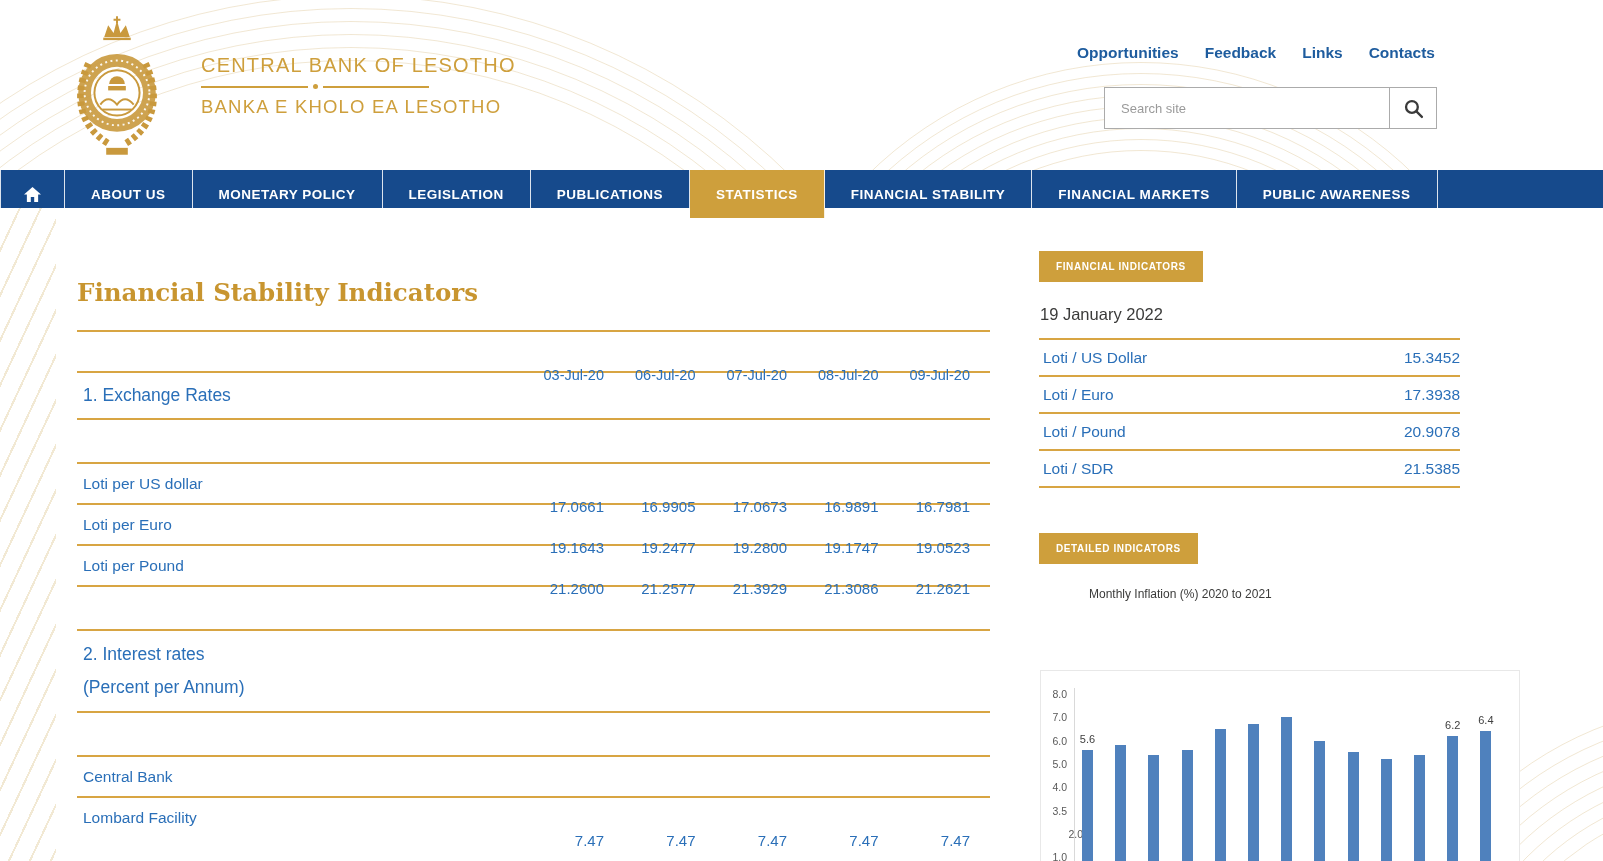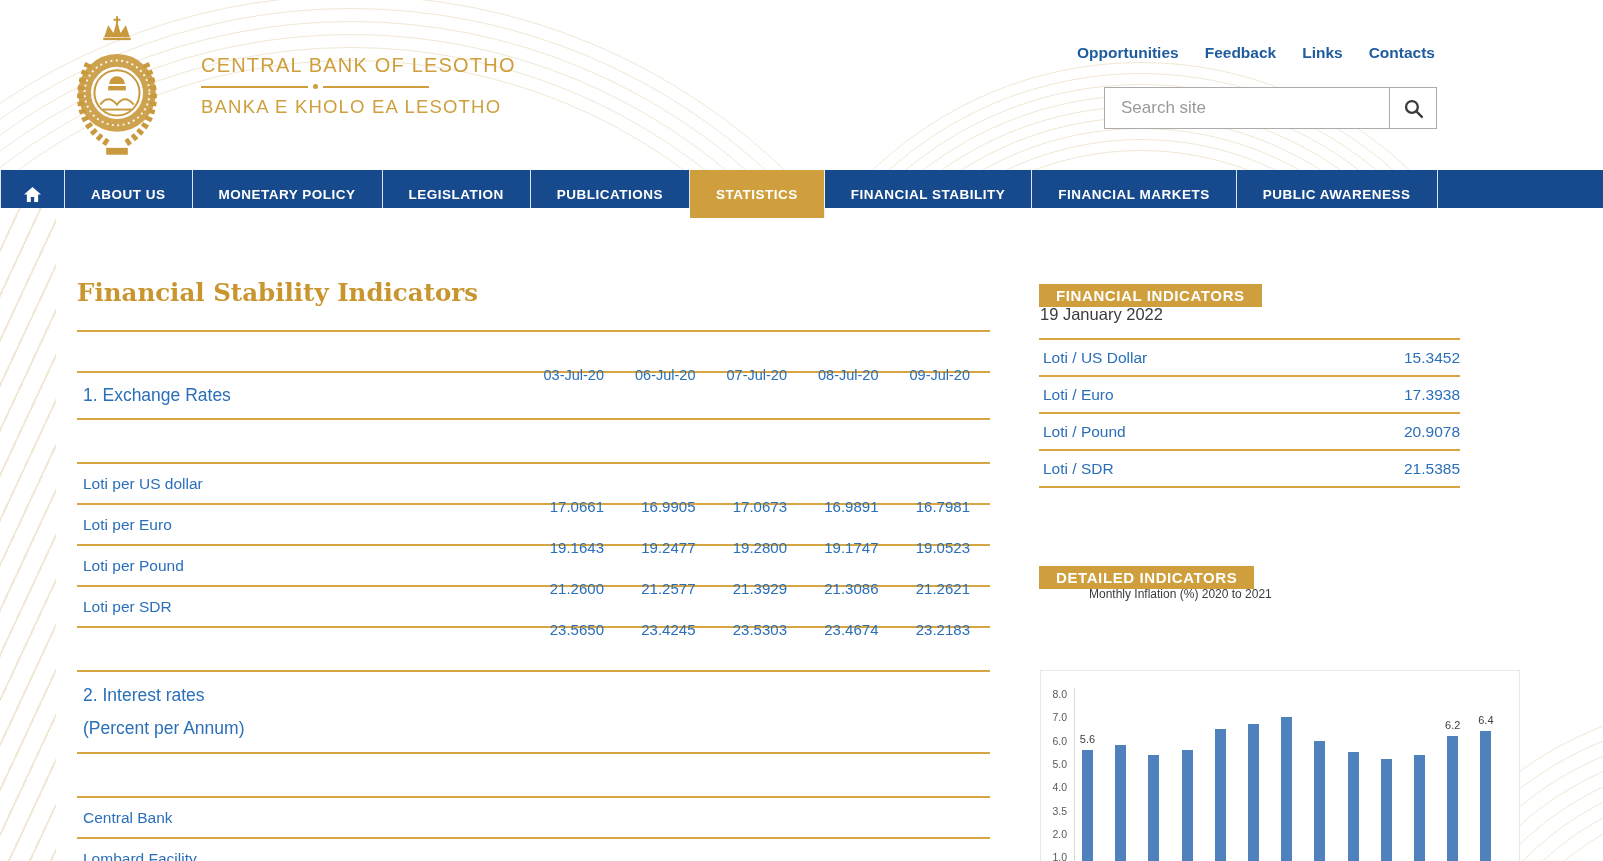--- a/index.html
+++ b/index.html
@@ -38,21 +38,21 @@
   .wm-div .dot{width:5px;height:5px;border-radius:50%;background:var(--gold);margin:0 5px;}
 
   .quick-links{position:absolute;top:44px;right:110px;display:flex;gap:26px;}
   .quick-links a{color:var(--hlink);font-weight:700;font-size:15.5px;text-decoration:none;cursor:pointer;}
 
   .search{
     position:absolute;top:87px;right:108px;width:331px;height:40px;
     background:#fff;border:1px solid #ABABAB;display:flex;align-items:stretch;
   }
   .search input{
-    flex:1;border:none;outline:none;padding:0 0 0 16px;font-size:17px;
+    flex:1;border:none;outline:none;padding:0 0 0 16px;font-size:13px;
     font-family:"Liberation Sans",sans-serif;color:#0c4a6e;background:transparent;
   }
   .search input::placeholder{color:#9A9A9A;}
   .search-btn{
     width:47px;border:none;border-left:1px solid #ABABAB;background:#fff;
     display:flex;align-items:center;justify-content:center;cursor:pointer;
   }
 
   
   .mainnav{position:absolute;top:170px;left:0;width:1603px;height:38px;background:var(--navblue);}
@@ -82,23 +82,23 @@
   .tlabel{flex:1;color:var(--blue);font-size:15.5px;padding-left:6px;}
   .sline{color:var(--blue);font-size:17.5px;padding-left:6px;line-height:33px;}
   .trow.section .sline{font-size:17.5px;}
   .tcols{display:flex;margin-right:20px;}
   .tcols span{width:91.5px;text-align:right;color:var(--blue);font-size:15px;margin-top:46px;}
   .tcols span.date{font-size:14.5px;}
 
   
   aside{position:absolute;left:1039px;top:208px;width:479px;}
   .badge{
-    position:absolute;left:0;display:inline-flex;align-items:center;height:23px;
-    background:var(--gold);color:#fff;font-weight:700;font-size:15px;letter-spacing:.6px;
-    padding:0 17px;white-space:nowrap;margin-top:33px;
+    position:absolute;left:0;display:inline-flex;align-items:center;height:31px;
+    background:var(--gold);color:#fff;font-weight:700;font-size:10px;letter-spacing:.6px;
+    padding:0 17px;white-space:nowrap;
   }
   .badge.b1{top:43px;}
   .badge.b2{top:325px;}
   .side-date{position:absolute;top:97px;left:1px;color:var(--dark);font-size:16.5px;}
   .side-sub{position:absolute;top:379px;left:18px;color:var(--dark);font-size:12px;margin-left:32px;}
   .rates{position:absolute;top:130px;left:0;width:421px;}
   .rrow{display:flex;align-items:center;height:35px;border-top:2px solid var(--goldline);}
   .rrow:last-child{border-bottom:2px solid var(--goldline);}
   .rlabel{flex:1;color:var(--blue);font-size:15.5px;padding-left:4px;text-decoration:none;cursor:pointer;}
   .rval{color:var(--blue);font-size:15.5px;text-align:right;}
@@ -252,30 +252,20 @@
         <div class="trow data">
           <span class="tlabel">Loti per Pound</span>
           <span class="tcols">
             <span>21.2600</span>
             <span>21.2577</span>
             <span>21.3929</span>
             <span>21.3086</span>
             <span>21.2621</span>
           </span>
         </div>
-        <div class="trow data">
-          <span class="tlabel">Loti per SDR</span>
-          <span class="tcols">
-            <span>23.5650</span>
-            <span>23.4245</span>
-            <span>23.5303</span>
-            <span>23.4674</span>
-            <span>23.2183</span>
-          </span>
-        </div>
         <div class="trow blank"></div>
         <div class="trow section2">
           <div class="sline">2. Interest rates</div>
           <div class="sline">(Percent per Annum)</div>
         </div>
         <div class="trow blank"></div>
         <div class="trow sub">
           <span class="tlabel">Central Bank</span>
         </div>
         <div class="trow data">
@@ -315,21 +305,21 @@
     <div class="badge b2">DETAILED INDICATORS</div>
     <div class="side-sub">Monthly Inflation (%) 2020 to 2021</div>
     <div class="chart" id="chart">
         <div class="yaxis" style="left: 33px; top: 17px; bottom: 0px;"></div>
         <div class="ytick" style="left: 0px; top: 17px;">8.0</div>
         <div class="ytick" style="left: 0px; top: 40.3px; text-align: right;">7.0</div>
         <div class="ytick" style="left: 0px; top: 63.6px;">6.0</div>
         <div class="ytick" style="left: 0px; top: 86.9px;">5.0</div>
         <div class="ytick" style="left: 0px; top: 110.2px;">4.0</div>
         <div class="ytick" style="left: 0px; top: 133.5px;">3.5</div>
-        <div class="ytick" style="left: 0px; top: 156.8px;">2.0</div>
+        <div class="ytick" style="left: 16px; top: 156.8px;">2.0</div>
         <div class="ytick" style="left: 0px; top: 180.1px;">1.0</div>
         <div class="bar" style="left: 41px; top: 78.92px; height: 130.48px; background: rgb(79, 129, 189);"></div>
         <div class="bar" style="left: 74.2px; top: 74.26px; height: 135.14px; background: rgb(79, 129, 189);"></div>
         <div class="bar" style="left: 107.4px; top: 83.58px; height: 125.82px; background: rgb(79, 129, 189);"></div>
         <div class="bar" style="left: 140.6px; top: 78.92px; height: 130.48px; background: rgb(79, 129, 189);"></div>
         <div class="bar" style="left: 173.8px; top: 57.95px; height: 151.45px; background: rgb(79, 129, 189);"></div>
         <div class="bar" style="left: 207px; top: 53.29px; height: 156.11px; background: rgb(79, 129, 189);"></div>
         <div class="bar" style="left: 240.2px; top: 46.3px; height: 163.1px; background: rgb(79, 129, 189);"></div>
         <div class="bar" style="left: 273.4px; top: 69.6px; height: 139.8px; background: rgb(79, 129, 189);"></div>
         <div class="bar" style="left: 306.6px; top: 81.25px; height: 128.15px; background: rgb(79, 129, 189);"></div>

